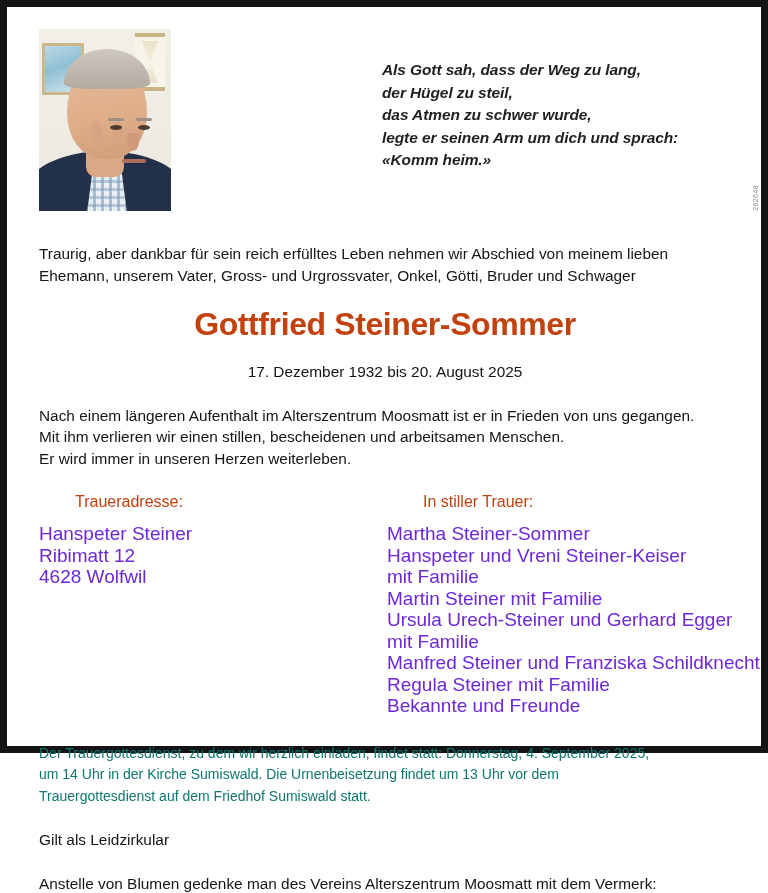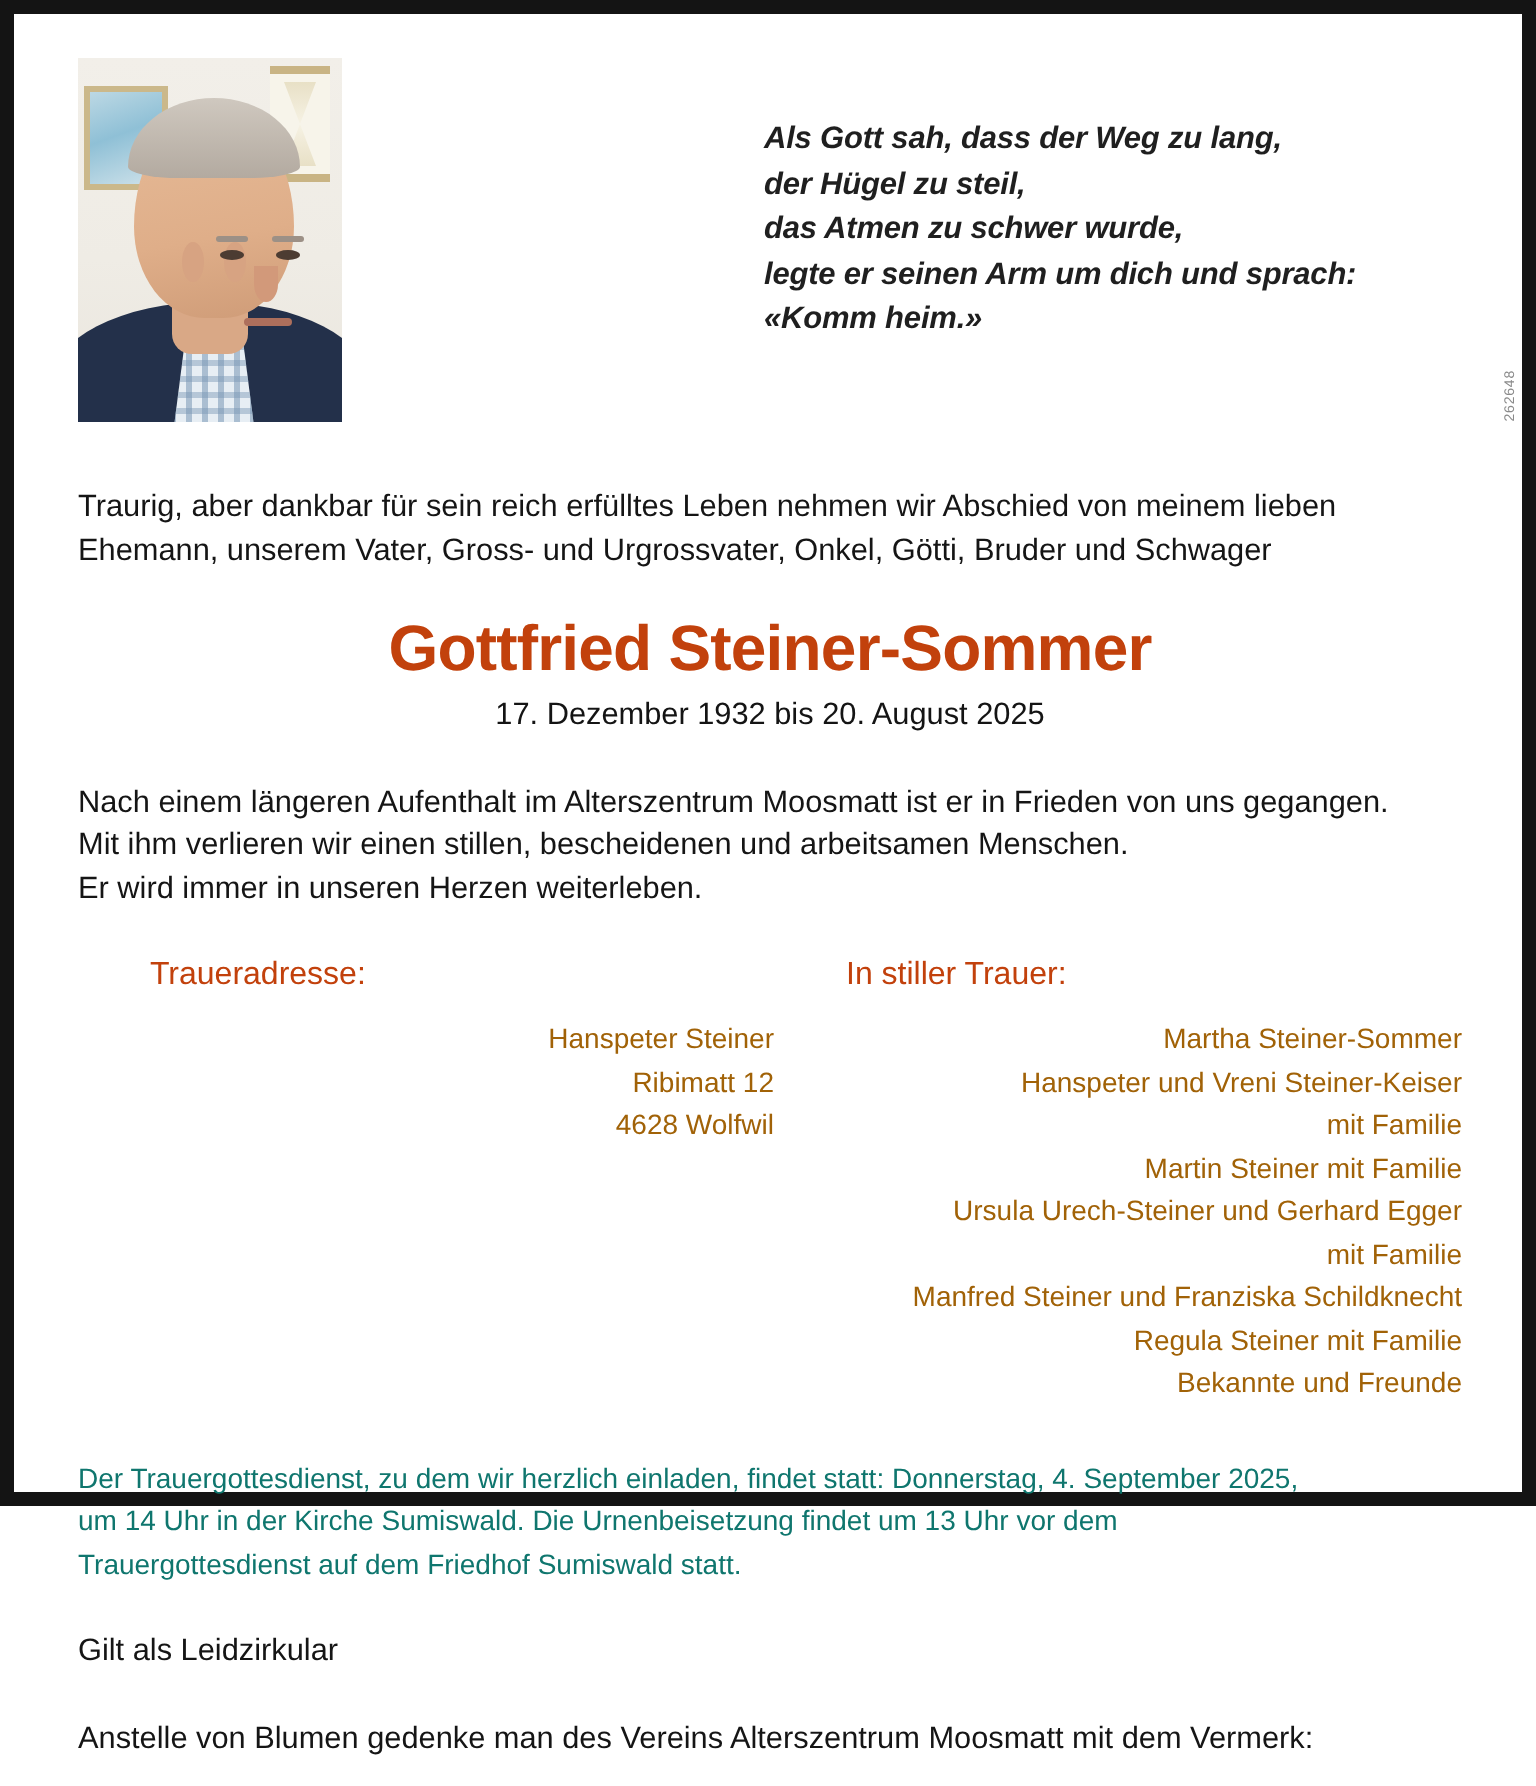--- a/index.html
+++ b/index.html
@@ -225,21 +225,21 @@
   .deceased-name {
     margin-top: 22px;
     text-align: center;
     font-size: 32px;
     font-weight: bold;
     letter-spacing: -0.4px;
     color: #c2410c;
     line-height: 1.05;
   }
   .deceased-dates {
-    margin-top: 7px;
+    margin-top: 21px;
     text-align: center;
     font-size: 15.4px;
     color: #141414;
   }
 
   .passing {
     margin-top: 24px;
     font-size: 15.4px;
     line-height: 21.5px;
     color: #151515;
@@ -253,25 +253,24 @@
   }
   .col-left { width: 348px; flex: 0 0 348px; }
   .col-right { flex: 1 1 auto; }
   .col-heading {
     font-size: 16px;
     color: #c2410c;
     margin-bottom: 12px;
     margin-left: 36px;
   }
   .col-line {
-    font-size: 14px;
-    line-height: 21.5px;
-    color: #a16207;
+    font-size: 19px;
+    line-height: 21.5px;
+    color: #6d28d9;
     white-space: nowrap;
-    text-align: right;
   }
 
   
   .service {
     margin-top: 26px;
     font-size: 14px;
     line-height: 21.5px;
     color: #0f766e;
   }
   .service div { white-space: nowrap; }

